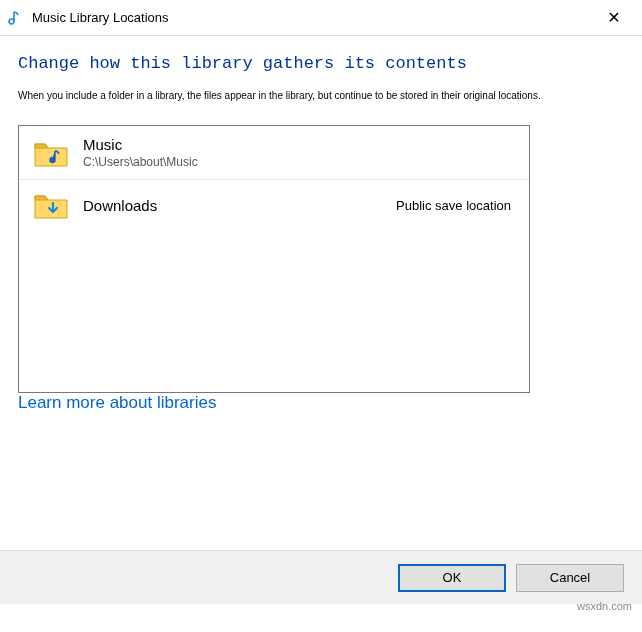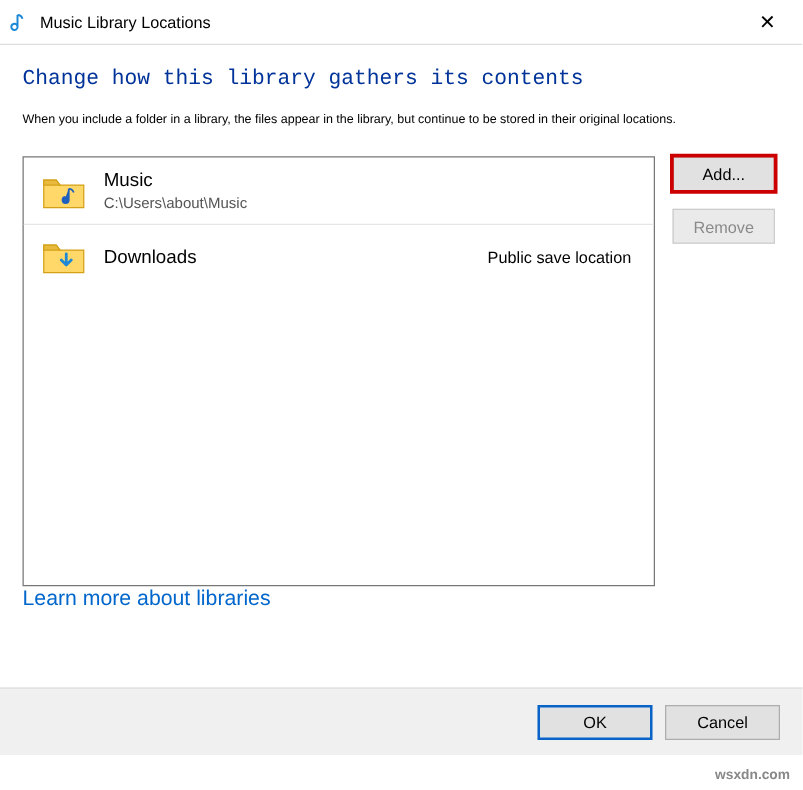--- a/index.html
+++ b/index.html
@@ -33,21 +33,21 @@
     .description {
       font-size: 10px;
       line-height: 1.4;
       margin-bottom: 22px;
     }
     .section-label { font-size: 13px; margin-bottom: 6px; }
     .main-row { display: flex; align-items: flex-start; }
     .listbox {
       border: 1px solid #777;
       width: 512px;
-      height: 344px;
+      height: 268px;
       background: #fff;
     }
     .side-buttons { margin-left: 14px; display: flex; flex-direction: column; gap: 14px; }
     .btn {
       width: 82px;
       height: 28px;
       font-family: inherit;
       font-size: 13px;
       background: #e1e1e1;
       border: 1px solid #adadad;
@@ -80,29 +80,28 @@
       right: 0;
       border-top: 1px solid #ddd;
       background: #f0f0f0;
       height: 54px;
       display: flex;
       justify-content: flex-end;
       align-items: center;
       padding-right: 18px;
       gap: 10px;
     }
-    .footer .btn { width: 92px; }
+    .footer .btn { width: 108px; }
     .btn-ok { border: 2px solid #0a64c8; background: #e1e1e1; }
     .watermark {
       position: absolute;
-      bottom: 6px;
+      bottom: 20px;
       right: 10px;
       font-size: 11px;
       color: #888;
-      font-weight: bold;
     }
   </style>
 </head>
 <body>
 
 <div class="titlebar">
   <svg class="app-icon" viewBox="0 0 16 16">
     <path d="M6 2 L6 11 A2.5 2.5 0 1 1 4 9 A2.5 2.5 0 0 1 6 11" fill="none" stroke="#1e88d6" stroke-width="1.6"></path>
     <path d="M6 2 Q9 2 10 5" fill="none" stroke="#1e88d6" stroke-width="1.6"></path>
   </svg>
@@ -137,24 +136,20 @@
           <path d="M20 13 L20 21 M16 18 L20 22 L24 18" fill="none" stroke="#1e88d6" stroke-width="2.2" stroke-linecap="round" stroke-linejoin="round"></path>
         </svg>
         <div class="loc-text">
           <div class="loc-name">Downloads</div>
         </div>
         <div class="loc-tag">Public save location</div>
       </div>
 
     </div>
 
-    <div class="side-buttons">
-      <button class="btn btn-highlight">Add...</button>
-      <button class="btn btn-disabled">Remove</button>
-    </div>
   </div>
 
   <div class="link">Learn more about libraries</div>
 </div>
 
 <div class="footer">
   <button class="btn btn-ok">OK</button>
   <button class="btn">Cancel</button>
 </div>
 

